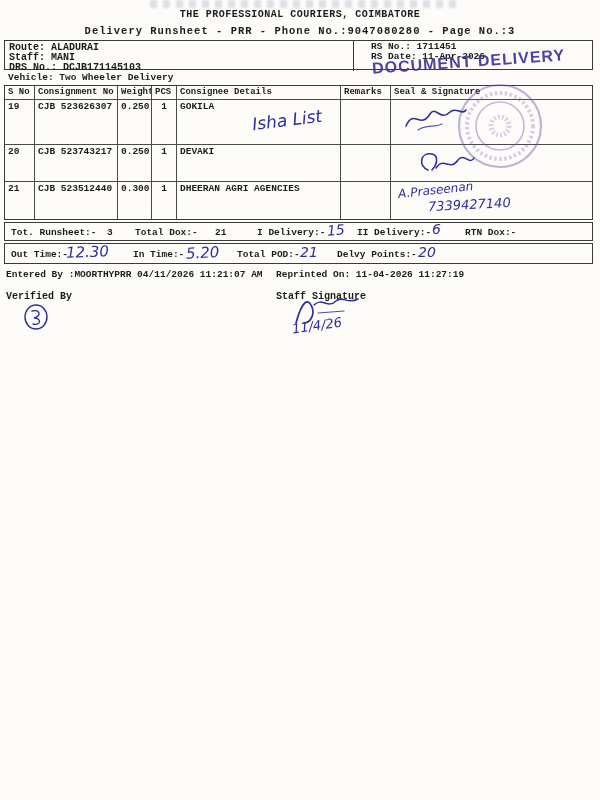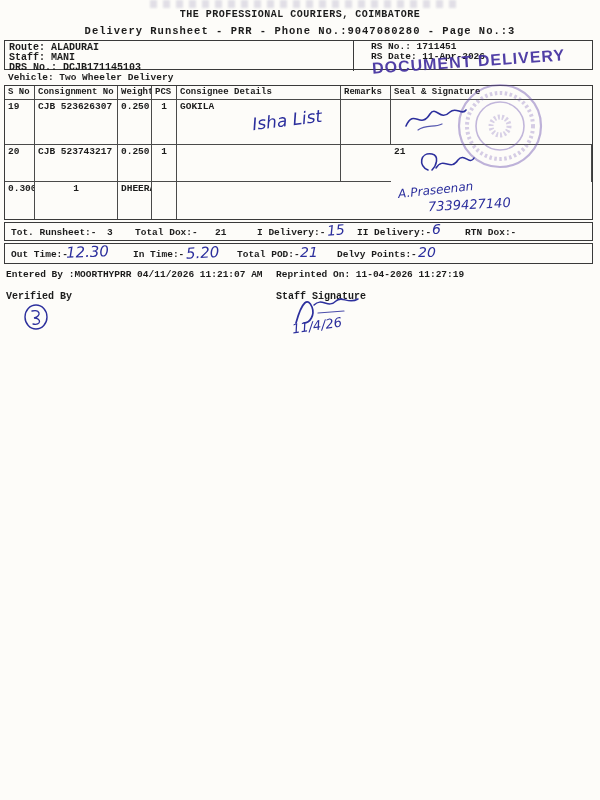--- a/index.html
+++ b/index.html
@@ -140,24 +140,26 @@
     <div class="cell data">0.250</div>
     <div class="cell data center">1</div>
     <div class="cell data">GOKILA</div>
     <div class="cell data"></div>
     <div class="cell data last-col"></div>
 
     <div class="cell data">20</div>
     <div class="cell data">CJB 523743217</div>
     <div class="cell data">0.250</div>
     <div class="cell data center">1</div>
+    <div class="cell data">DEVAKI</div>
     <div class="cell data"></div>
     <div class="cell data last-col"></div>
 
     <div class="cell data last-row">21</div>
+    <div class="cell data last-row">CJB 523512440</div>
     <div class="cell data last-row">0.300</div>
     <div class="cell data center last-row">1</div>
     <div class="cell data last-row">DHEERAN AGRI AGENCIES</div>
     <div class="cell data last-row"></div>
     <div class="cell data last-col last-row"></div>
   </div>
 
   <svg class="seal-stamp" width="100" height="92" viewBox="0 0 100 92">
     <circle cx="52" cy="44" r="41" fill="none" stroke="#6a4fae" stroke-width="2.2" opacity=".85"></circle>
     <circle cx="52" cy="44" r="33" fill="none" stroke="#6a4fae" stroke-width="4" stroke-dasharray="2.5 2.5" opacity=".55"></circle>

